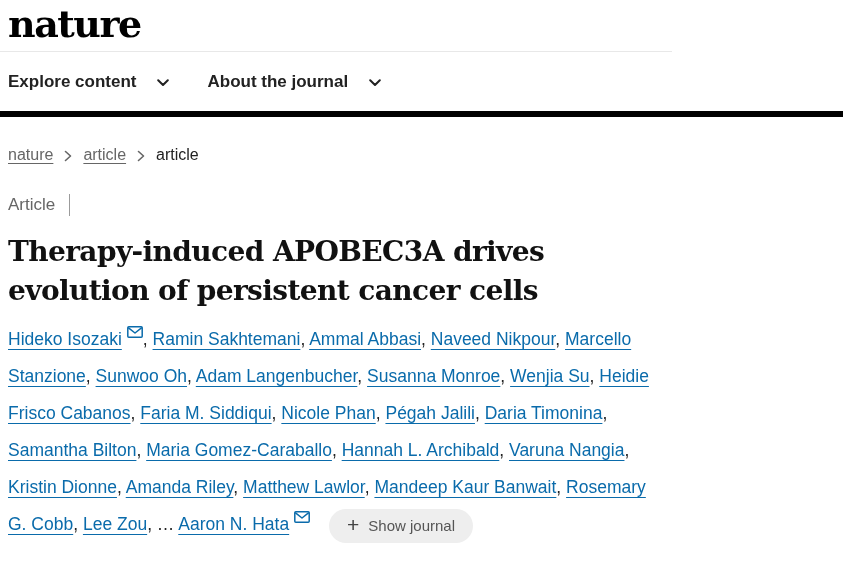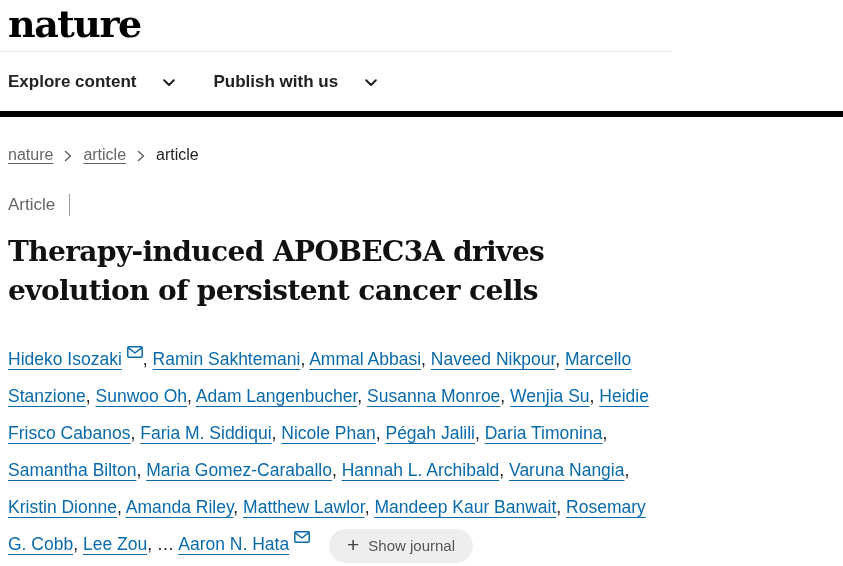--- a/index.html
+++ b/index.html
@@ -29,21 +29,21 @@
     padding-bottom: 4px;
     cursor: pointer;
   }
   .main-nav {
     height: 59px;
     display: flex; align-items: center;
     gap: 38px;
     padding-left: 8px;
   }
   .nav-item {
-    display: inline-flex; align-items: center; gap: 27px;
+    display: inline-flex; align-items: center; gap: 21px;
     font-weight: 700; font-size: 17px; color: #222222;
     cursor: pointer; white-space: nowrap;
   }
   .nav-chevron { display: inline-flex; margin-top: 2px; }
   .black-bar { height: 6px; background: #000000; width: 843px; }
 
   
   main { padding: 0 8px; }
 
   .breadcrumb {
@@ -72,21 +72,21 @@
     font-family: "DejaVu Serif", serif;
     font-weight: 700;
     font-size: 28px;
     line-height: 1.38;
     letter-spacing: -0.6px;
     color: #111111;
     max-width: 758px;
   }
 
   .authors {
-    margin-top: 31px;
+    margin-top: 11px;
     font-size: 17.5px;
     line-height: 37px;
     max-width: 832px;
     color: #222222;
   }
   .authors a.author-link {
     color: #0a6bab; text-decoration: underline;
     text-underline-offset: 3.5px; text-decoration-thickness: 1px;
     cursor: pointer;
   }
@@ -127,21 +127,21 @@
     <nav class="main-nav">
       <span class="nav-item">
         <span>Explore content</span>
         <span class="nav-chevron">
           <svg width="12" height="8" viewBox="0 0 12 8">
               <path d="M1.2 1.2 L6 6 L10.8 1.2" fill="none" stroke="#222222" stroke-width="2" stroke-linecap="round" stroke-linejoin="round"></path>
             </svg>
         </span>
       </span>
       <span class="nav-item">
-        <span>Publish with us</span>
+        <span>About the journal</span>
         <span class="nav-chevron">
           <svg width="12" height="8" viewBox="0 0 12 8">
               <path d="M1.2 1.2 L6 6 L10.8 1.2" fill="none" stroke="#222222" stroke-width="2" stroke-linecap="round" stroke-linejoin="round"></path>
             </svg>
         </span>
       </span>
     </nav>
     <div class="black-bar"></div>
   </header>
 

